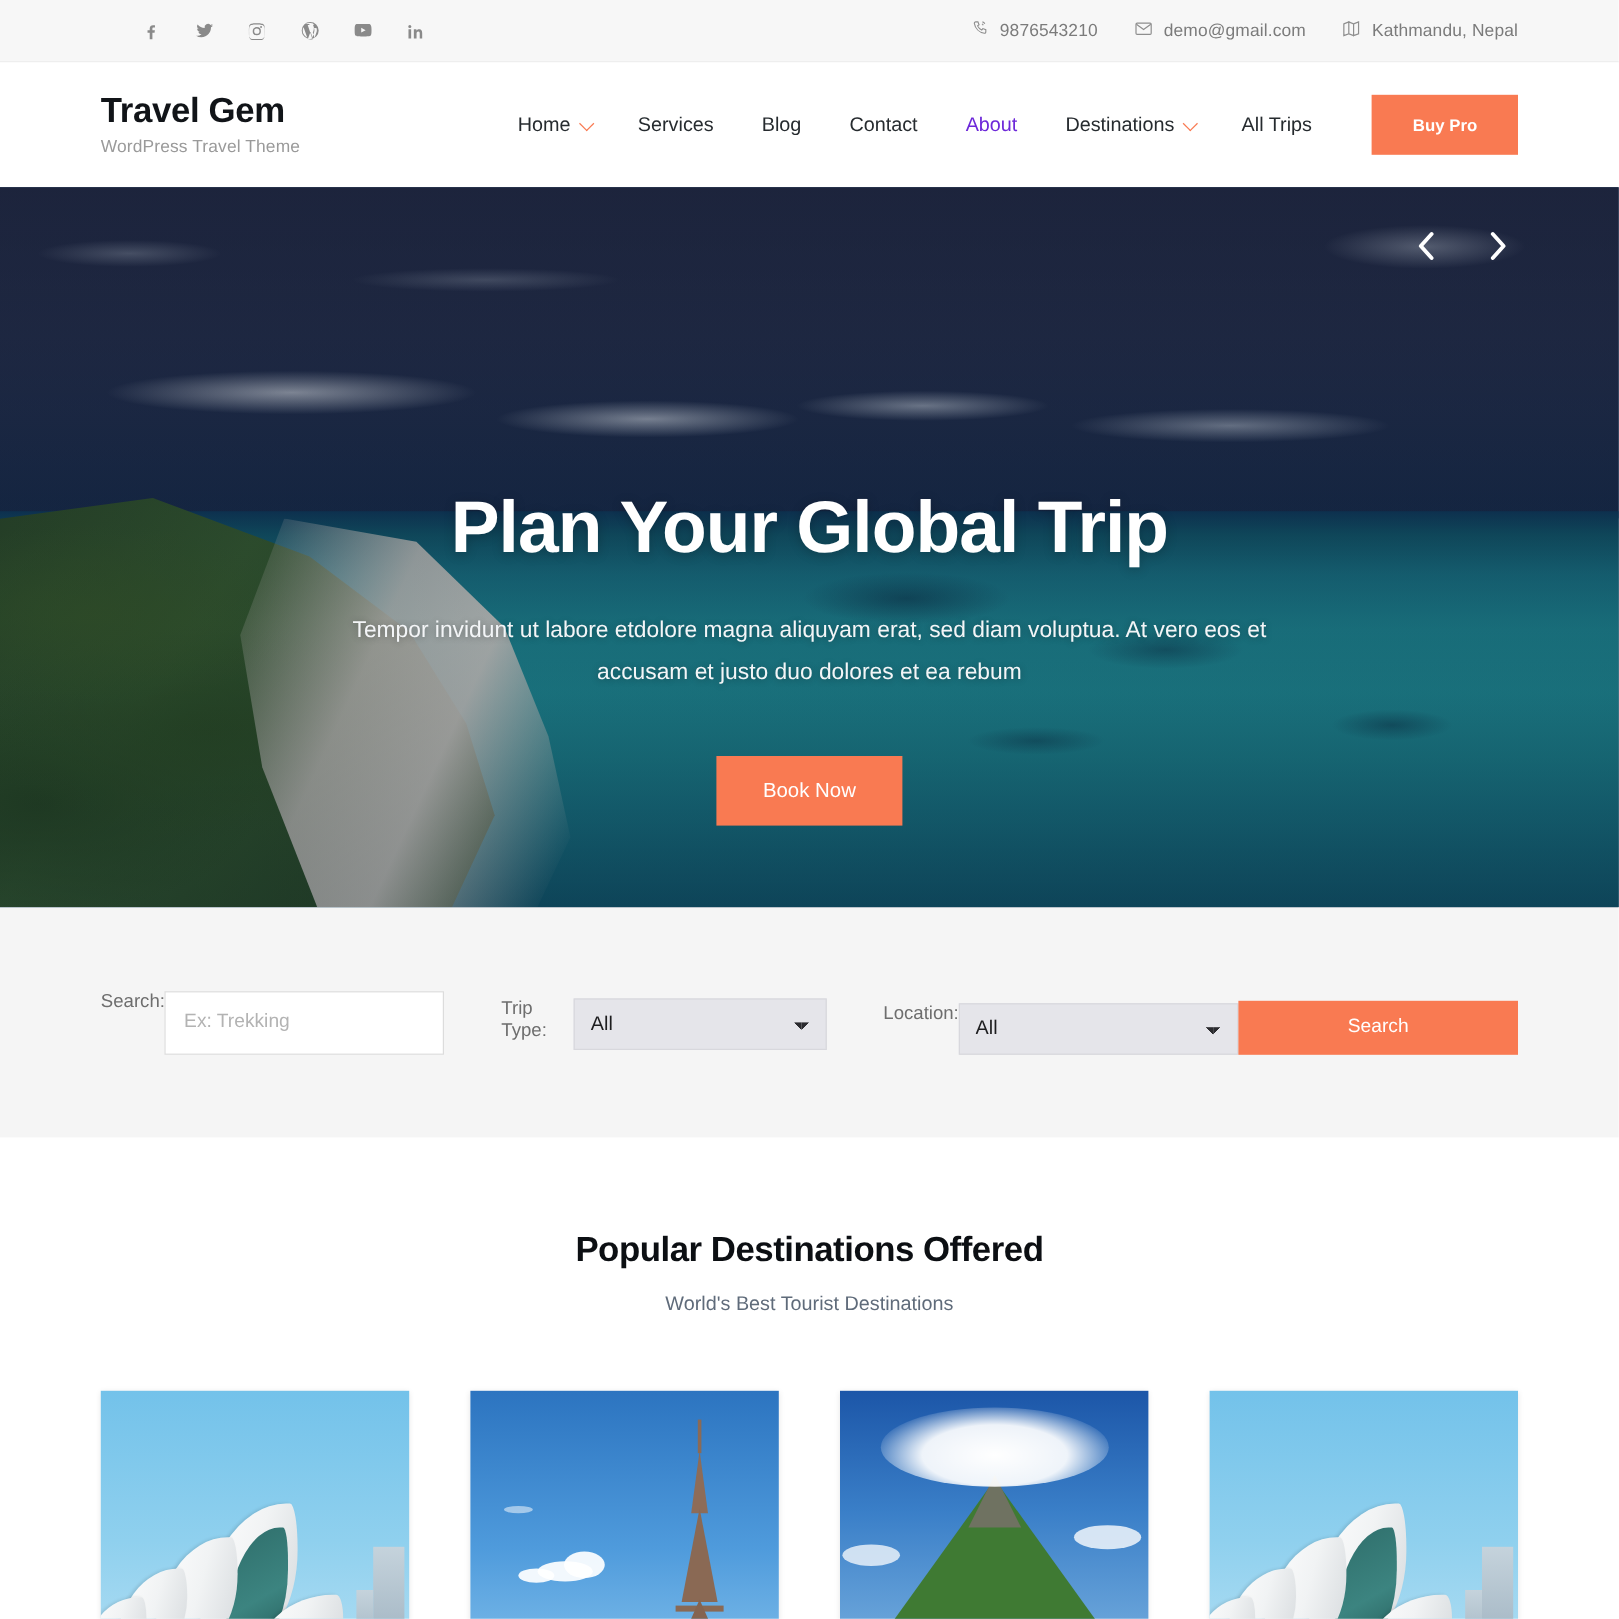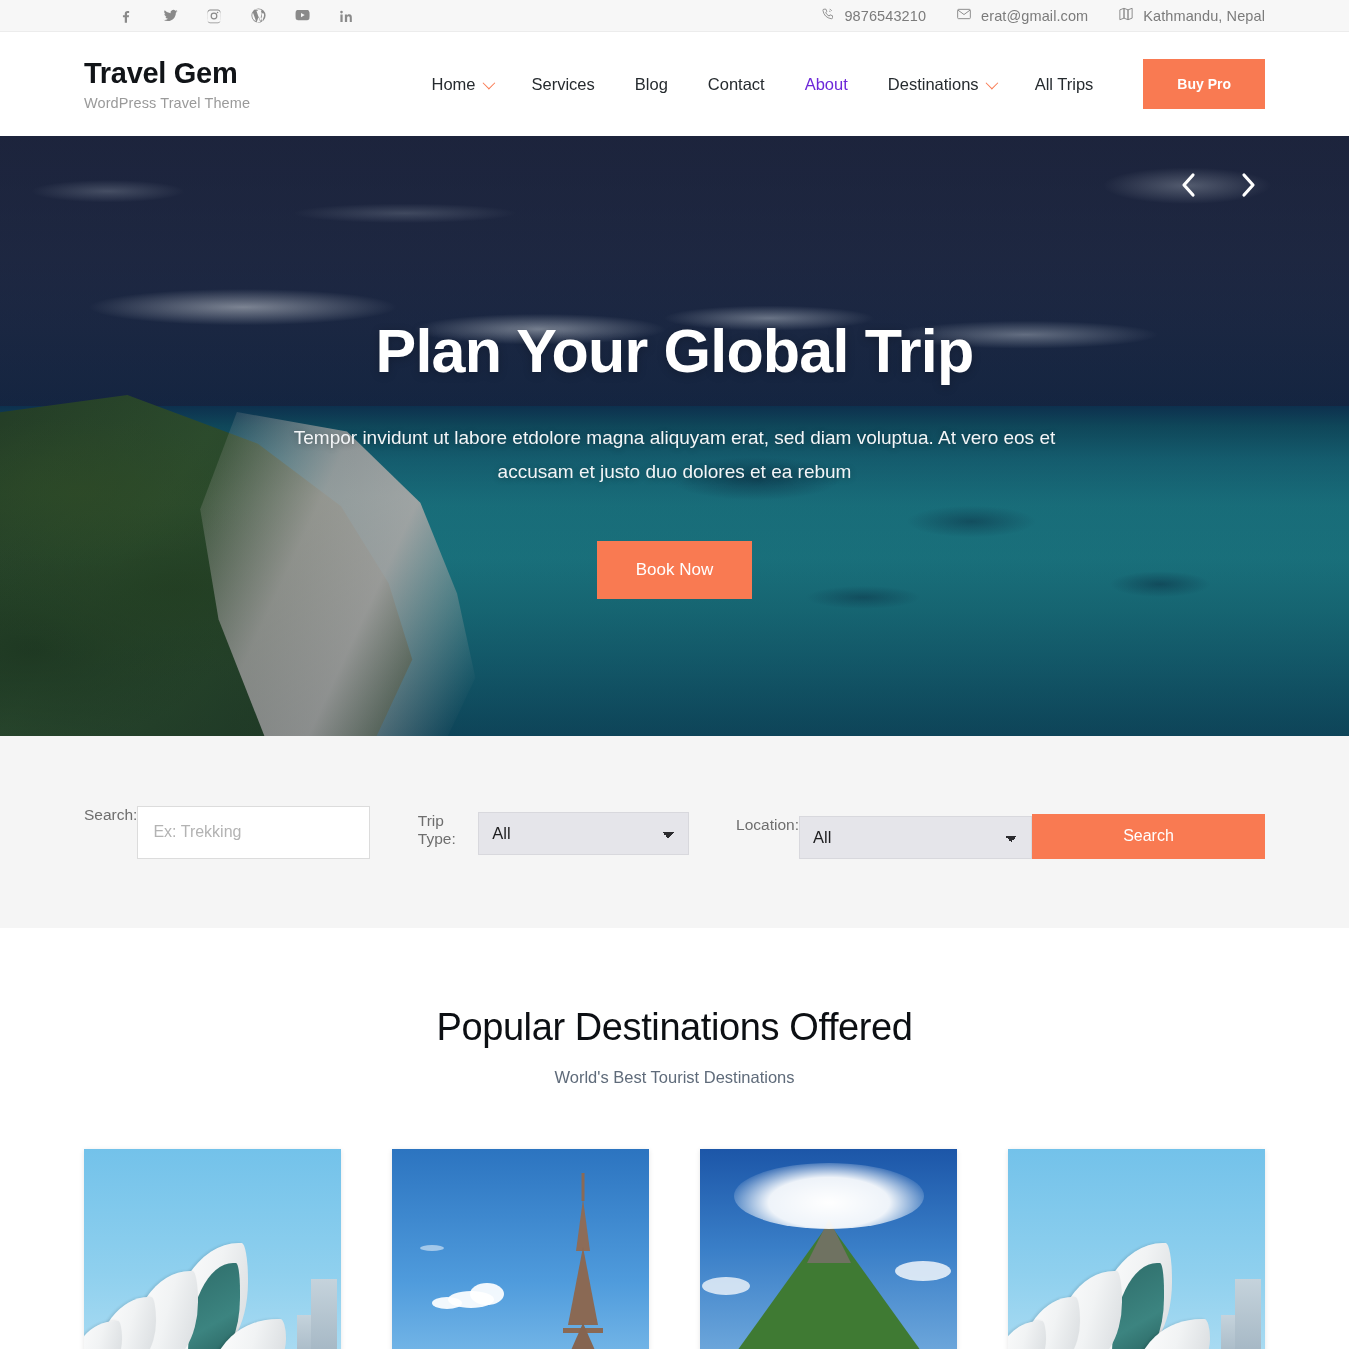--- a/index.html
+++ b/index.html
@@ -6,21 +6,21 @@
   html, body {
     width: 1349px;
     height: 1349px;
     overflow: hidden;
     font-family: "Liberation Sans", sans-serif;
     background: #ffffff;
   }
 
   
   .topbar {
-    height: 32px;
+    height: 52px;
     background: #f7f7f7;
     border-bottom: 1px solid #ececec;
     display: flex;
     align-items: center;
     padding: 0 84px;
   }
   .social-list {
     display: flex;
     align-items: center;
     gap: 0px;
@@ -166,21 +166,21 @@
     width: 34px; height: 34px;
     display: flex; align-items: center; justify-content: center;
     color: #ffffff; cursor: pointer;
     background: transparent; border: none;
   }
   .hero-arrow svg { stroke: #ffffff; stroke-width: 3.2; fill: none; stroke-linecap: round; stroke-linejoin: round; }
   .hero-content {
     position: relative; z-index: 3;
     height: 100%;
     display: flex; flex-direction: column;
-    align-items: center; justify-content: flex-start;
+    align-items: center; justify-content: center;
     padding-top: 182px;
     text-align: center;
     border-radius: 27px;
   }
   .hero-title {
     font-size: 61px;
     font-weight: 700;
     color: #ffffff;
     letter-spacing: -0.8px;
     text-shadow: 0 2px 10px rgba(0,0,0,.22);
@@ -268,22 +268,22 @@
     font-family: "Liberation Sans", sans-serif;
   }
 
   
   .destinations {
     background: #ffffff;
     padding: 78px 84px 0;
     text-align: center;
   }
   .section-title {
-    font-size: 38px;
-    font-weight: 400;
+    font-size: 29px;
+    font-weight: 700;
     color: #0c0f13;
     letter-spacing: -0.4px;
   }
   .section-sub {
     margin-top: 19px;
     font-size: 16.5px;
     color: #5f6b7a;
   }
   .cards {
     margin-top: 62px;
@@ -423,21 +423,21 @@
       </span>
       <span>9876543210</span>
     </div>
     <div class="contact-item">
       <span>
         <svg width="16" height="16" viewBox="0 0 24 24">
             <rect x="2.5" y="5" width="19" height="14" rx="1.4"></rect>
             <path d="M3 6.2l9 6.6 9-6.6"></path>
           </svg>
       </span>
-      <span>erat@gmail.com</span>
+      <span>demo@gmail.com</span>
     </div>
     <div class="contact-item">
       <span>
         <svg width="16" height="16" viewBox="0 0 24 24">
             <path d="M2.8 5.8L9 3.4v14.8L2.8 20.6zM9 3.4l6 2.4v14.8L9 18.2zM15 5.8l6.2-2.4v14.8L15 20.6z"></path>
           </svg>
       </span>
       <span>Kathmandu, Nepal</span>
     </div>
   </div>

